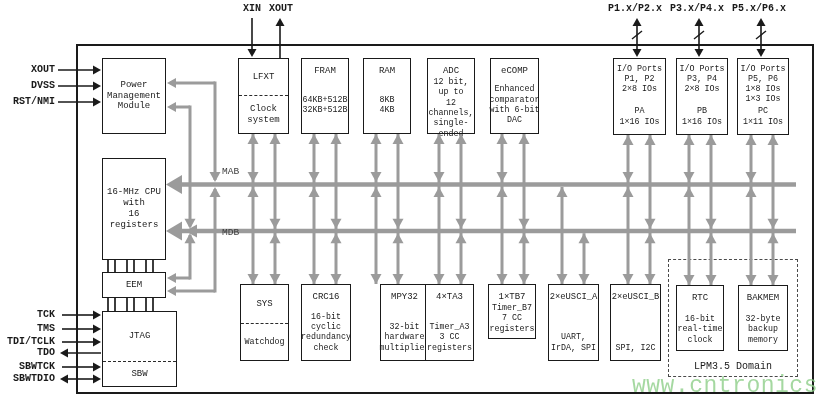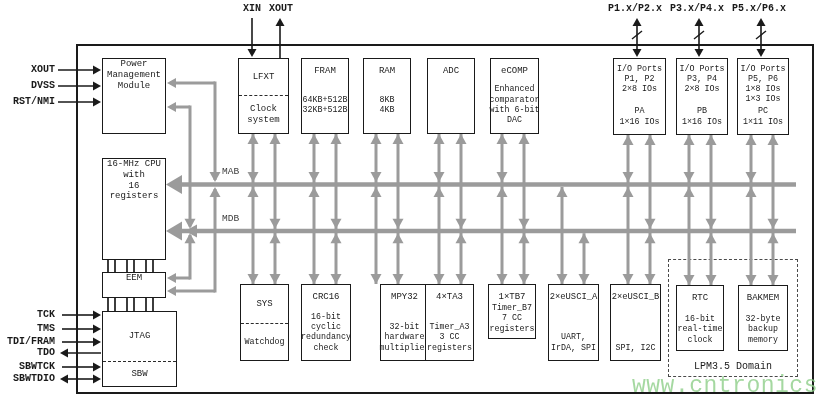--- a/index.html
+++ b/index.html
@@ -13,21 +13,21 @@
   .blk .t{font-size:9px;line-height:1.2;white-space:pre-line;margin-top:7px;}
   .blk .b{font-size:8.3px;line-height:1.25;white-space:pre-line;}
   .mid .b{flex:1;display:flex;align-items:center;justify-content:center;}
   .low .b{margin-top:auto;margin-bottom:7px;}
   .iob .t{margin-top:5px;font-size:8.4px;}
   .iob .b{margin-top:auto;margin-bottom:7px;font-size:8.4px;}
   .split{padding:0;text-align:center;}
   .split .sec{display:flex;align-items:center;justify-content:center;width:100%;
               font-size:9px;line-height:1.2;white-space:pre-line;}
   .split .div{width:100%;border-top:1.6px dashed #2a2a2a;}
-  .center{justify-content:flex-start;}
+  .center{justify-content:center;}
   .center .t{margin:0;}
   .pin{position:absolute;font-size:10px;font-weight:bold;line-height:11px;z-index:4;}
   .pin.r{text-align:right;}
   .pin.c{text-align:center;}
   .buslab{position:absolute;font-size:9.5px;color:#3c3c3c;z-index:4;}
   .lpm{position:absolute;left:668px;top:259px;width:130px;height:118px;box-sizing:border-box;
        border:1.6px dashed #4a4a4a;z-index:1;display:flex;align-items:flex-end;justify-content:center;}
   .lpm .lbl{font-size:10px;margin-bottom:4px;}
   .wm{position:absolute;left:632px;top:373px;font-size:23px;letter-spacing:.5px;
       z-index:5;opacity:.8;white-space:nowrap;}
@@ -44,27 +44,27 @@
   <div class="pin c" style="left:600px;top:3px;width:70px">P1.x/P2.x</div>
   <div class="pin c" style="left:662px;top:3px;width:70px">P3.x/P4.x</div>
   <div class="pin c" style="left:724px;top:3px;width:70px">P5.x/P6.x</div>
 
   <div class="pin r" style="left:0;top:64px;width:55px">XOUT</div>
   <div class="pin r" style="left:0;top:80px;width:55px">DVSS</div>
   <div class="pin r" style="left:0;top:96px;width:55px">RST/NMI</div>
 
   <div class="pin r" style="left:0;top:309px;width:55px">TCK</div>
   <div class="pin r" style="left:0;top:323px;width:55px">TMS</div>
-  <div class="pin r" style="left:0;top:336px;width:55px">TDI/FRAM</div>
+  <div class="pin r" style="left:0;top:336px;width:55px">TDI/TCLK</div>
   <div class="pin r" style="left:0;top:347px;width:55px">TDO</div>
   <div class="pin r" style="left:0;top:361px;width:55px">SBWTCK</div>
   <div class="pin r" style="left:0;top:373px;width:55px">SBWTDIO</div>
 
   <div class="buslab" style="left:222px;top:166px">MAB</div>
-  <div class="buslab" style="left:222px;top:213px">MDB</div>
+  <div class="buslab" style="left:222px;top:227px">MDB</div>
 
   <div class="lpm">
     <div class="lbl">LPM3.5 Domain</div>
   </div>
 
   <div class="blk center" style="left:102px;top:58px;width:64px;height:76px">
     <div class="t">Power
 Management
 Module</div>
   </div>
@@ -93,20 +93,24 @@
     <div class="b">64KB+512B
 32KB+512B</div>
   </div>
   <div class="blk mid" style="left:363px;top:58px;width:48px;height:76px">
     <div class="t">RAM</div>
     <div class="b">8KB
 4KB</div>
   </div>
   <div class="blk mid" style="left:427px;top:58px;width:48px;height:76px">
     <div class="t">ADC</div>
+    <div class="b">12 bit,
+up to
+12 channels,
+single-ended</div>
   </div>
   <div class="blk mid" style="left:490px;top:58px;width:49px;height:76px">
     <div class="t">eCOMP</div>
     <div class="b">Enhanced
 comparator
 with 6-bit
 DAC</div>
   </div>
   <div class="blk iob" style="left:613px;top:58px;width:53px;height:77px">
     <div class="t">I/O Ports

